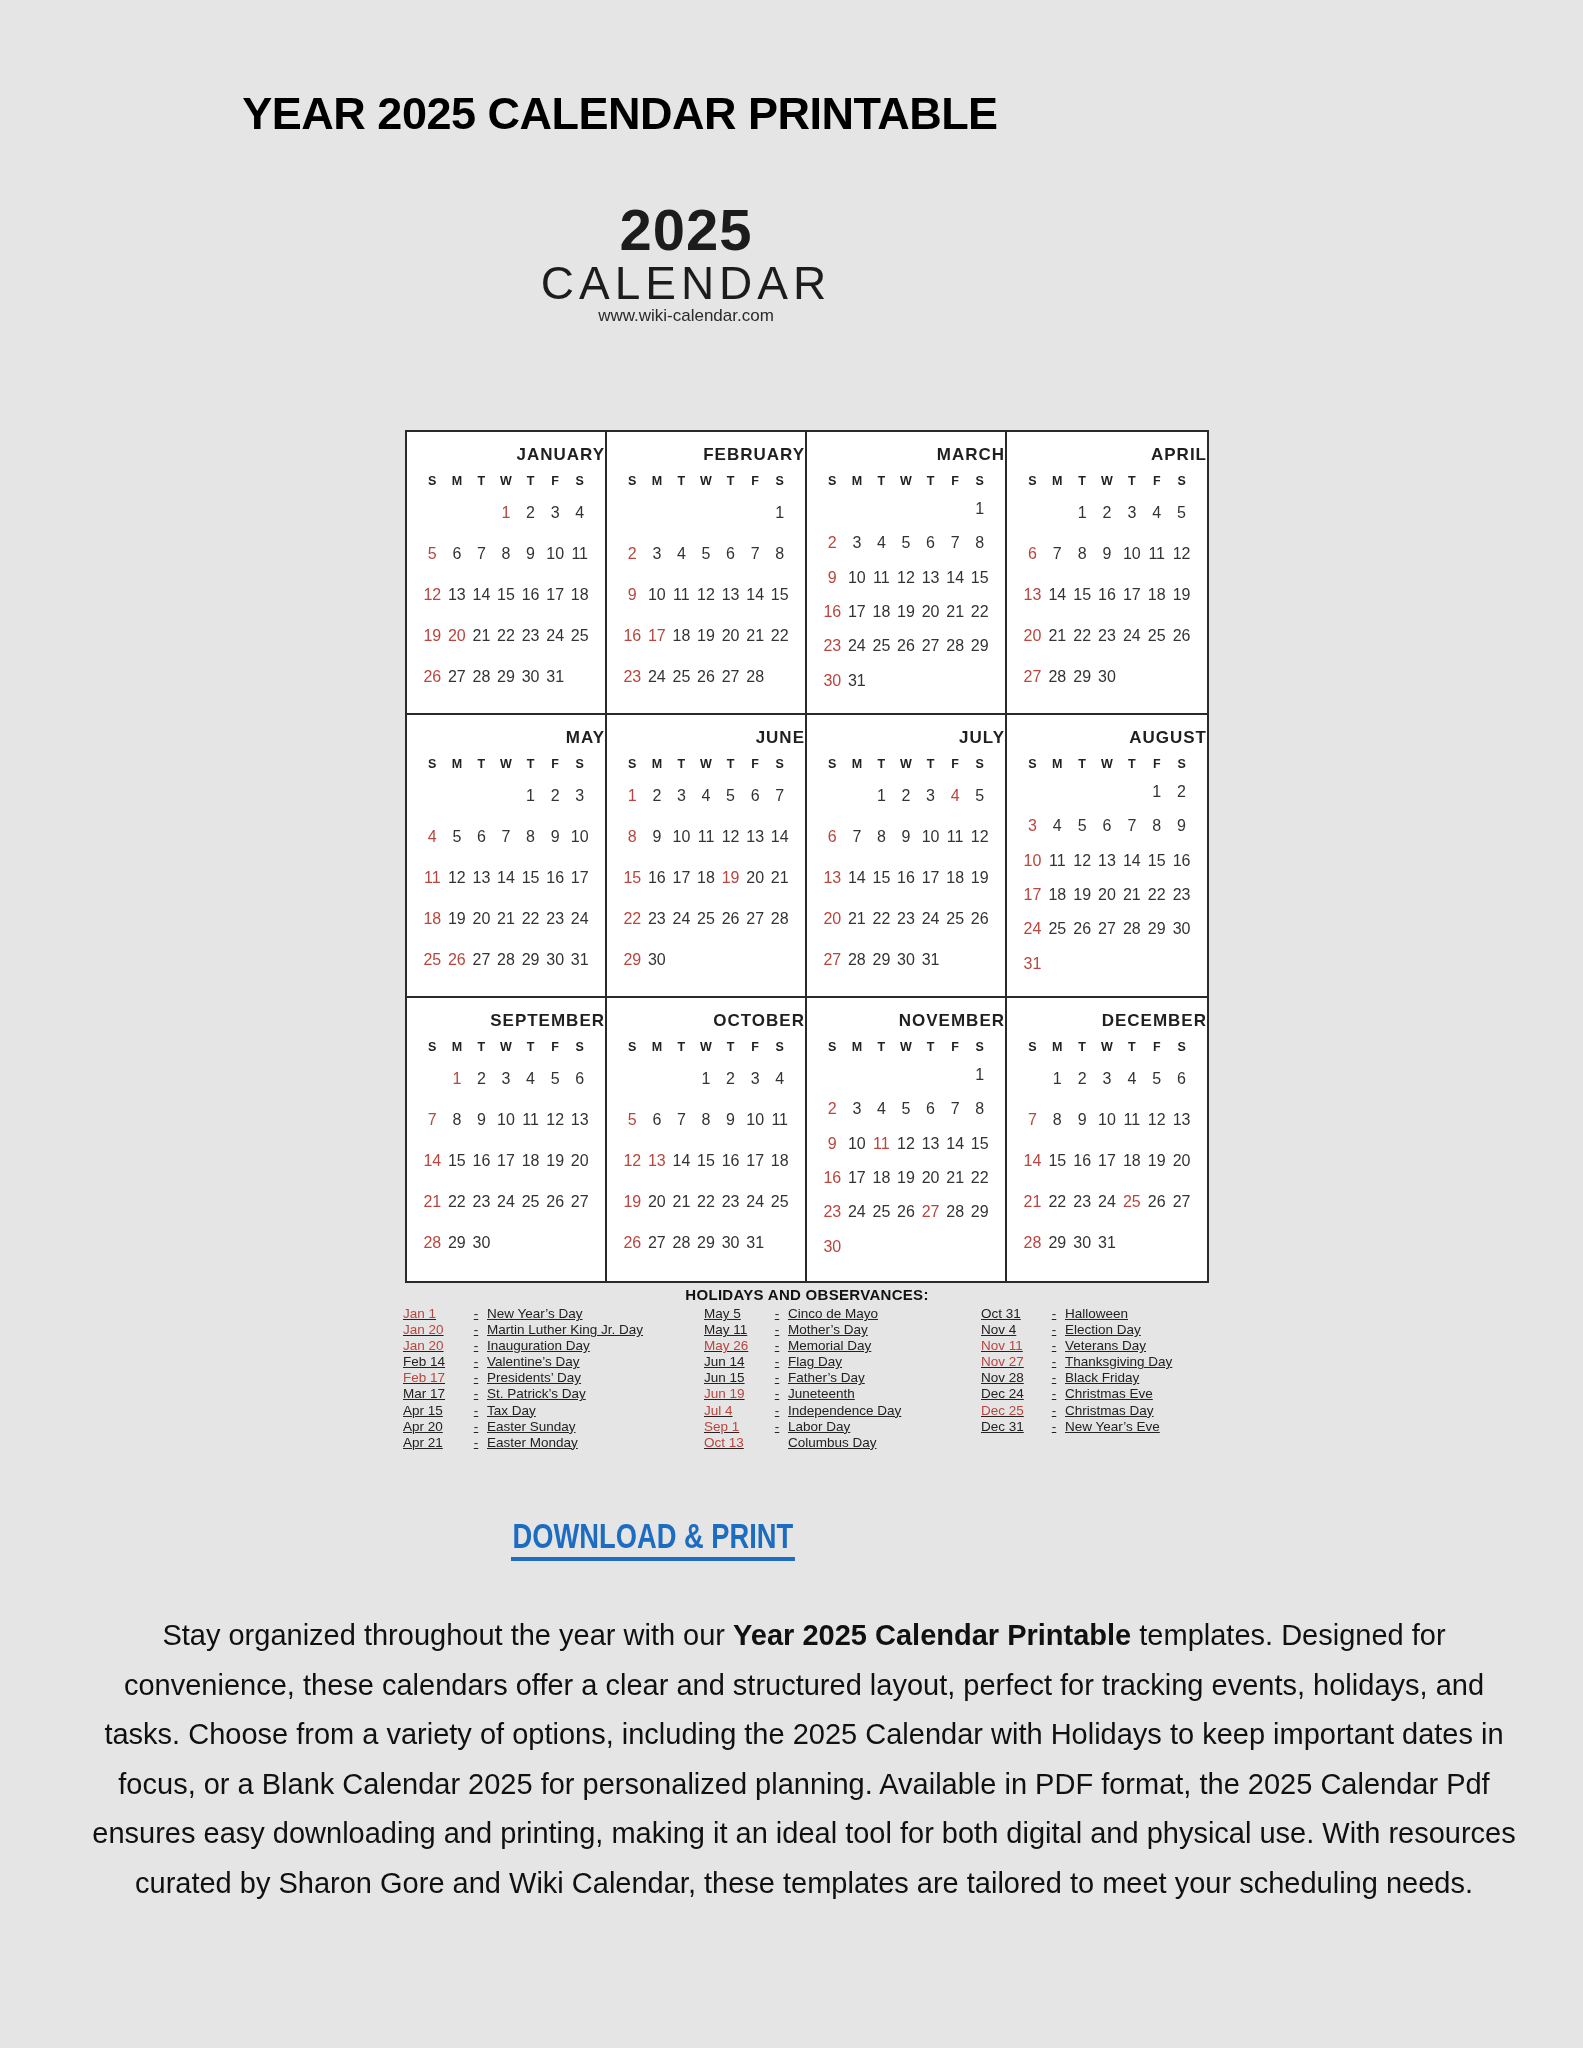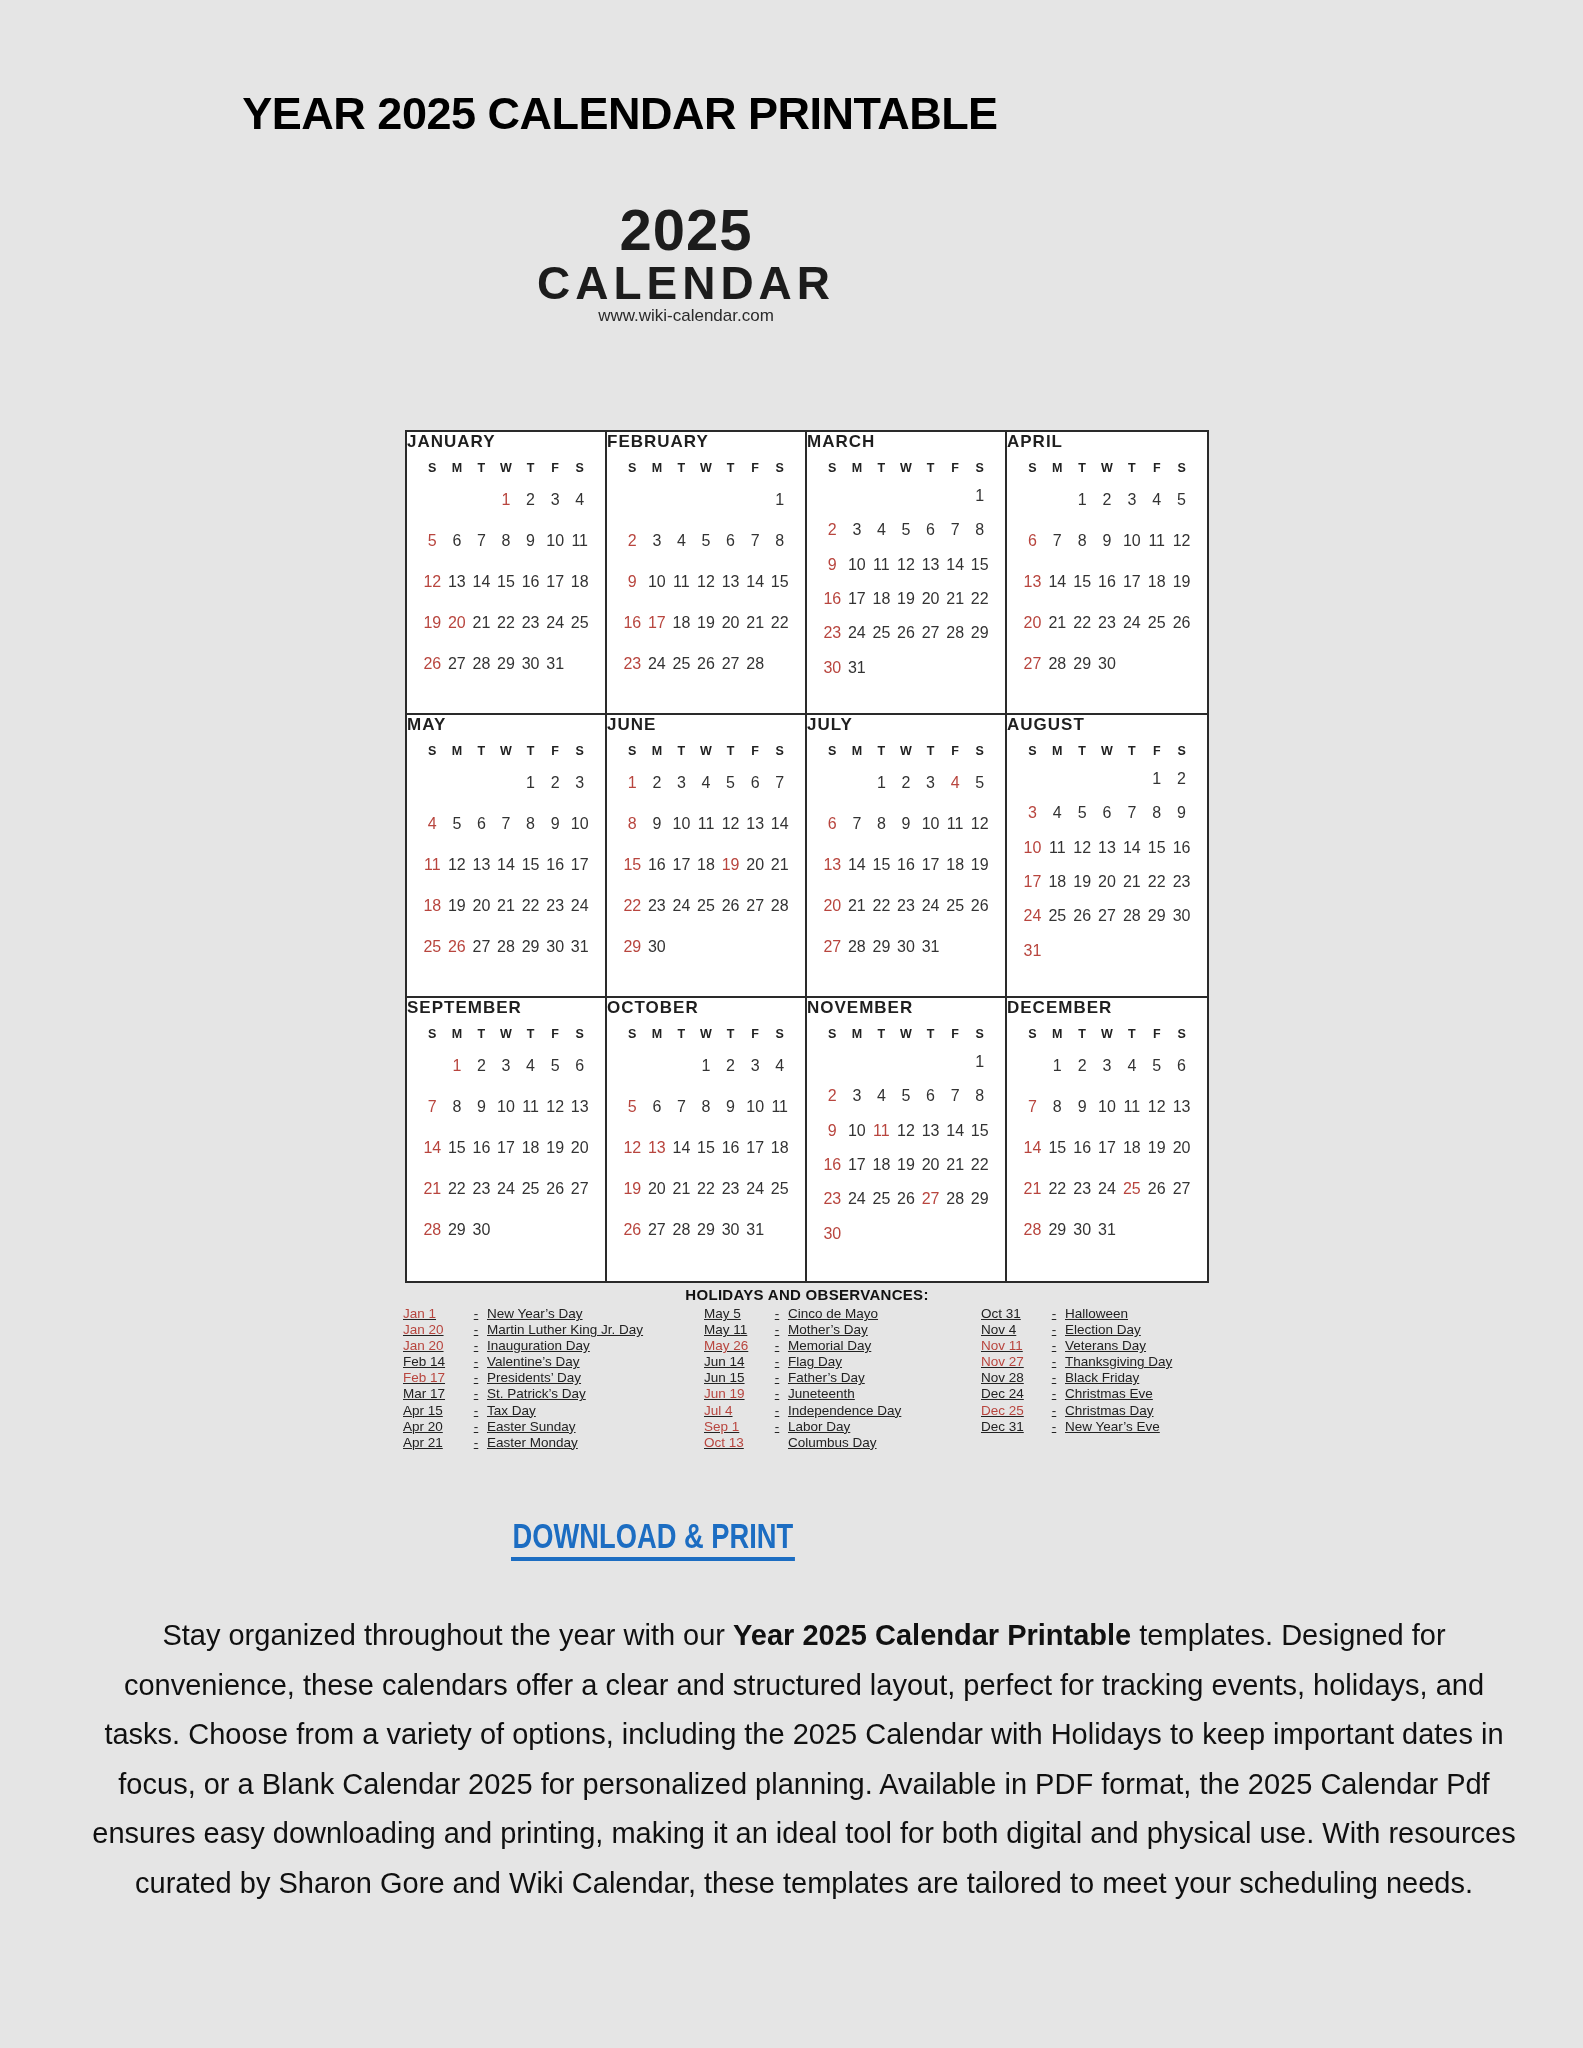--- a/index.html
+++ b/index.html
@@ -11,36 +11,36 @@
     position:absolute; left:0; top:88px; width:1240px; text-align:center;
     font-size:45px; font-weight:bold; letter-spacing:-0.5px; color:#000;
   }
 
   .cal-year {
     position:absolute; left:386px; top:196px; width:600px; text-align:center;
     font-size:58px; font-weight:600; letter-spacing:1px; color:#1c1c1c;
   }
   .cal-brand {
     position:absolute; left:386px; top:256px; width:600px; text-align:center;
-    font-size:46px; font-weight:700; letter-spacing:5px; color:#1c1c1c;
+    font-size:46px; font-weight:400; letter-spacing:5px; color:#1c1c1c;
   }
   .cal-site {
     position:absolute; left:386px; top:306px; width:600px; text-align:center;
     font-size:17px; color:#2a2a2a;
   }
 
   .months-grid {
     position:absolute; left:405px; top:430px; width:804px; height:853px;
     display:grid; grid-template-columns:repeat(4,1fr); grid-template-rows:repeat(3,1fr);
     border:2px solid #2a2a2a; background:#fff;
   }
   .month { border-right:2px solid #2a2a2a; border-bottom:2px solid #2a2a2a; display:flex; flex-direction:column; overflow:hidden; }
   .month:nth-child(4n) { border-right:none; }
   .month:nth-child(n+9) { border-bottom:none; }
-  .month-name { text-align:left; font-size:17px; font-weight:bold; letter-spacing:1px; color:#1f1f1f; }
+  .month-name { margin-top:13px; text-align:right; font-size:17px; font-weight:bold; letter-spacing:1px; color:#1f1f1f; }
   .weekdays { margin:9px 13px 0; display:grid; grid-template-columns:repeat(7,1fr); }
   .weekdays span { text-align:center; font-size:12.5px; font-weight:bold; color:#222; }
   .days { margin:4px 13px 0; height:206px; display:grid; grid-template-columns:repeat(7,1fr); }
   .day { display:flex; align-items:center; justify-content:center; font-size:16px; color:#333; }
   .day.red { color:var(--red,#b8453e); }
 
   .holidays-title {
     position:absolute; left:405px; top:1286px; width:804px; text-align:center;
     font-size:15px; font-weight:bold; letter-spacing:0.3px; color:#111;
   }

